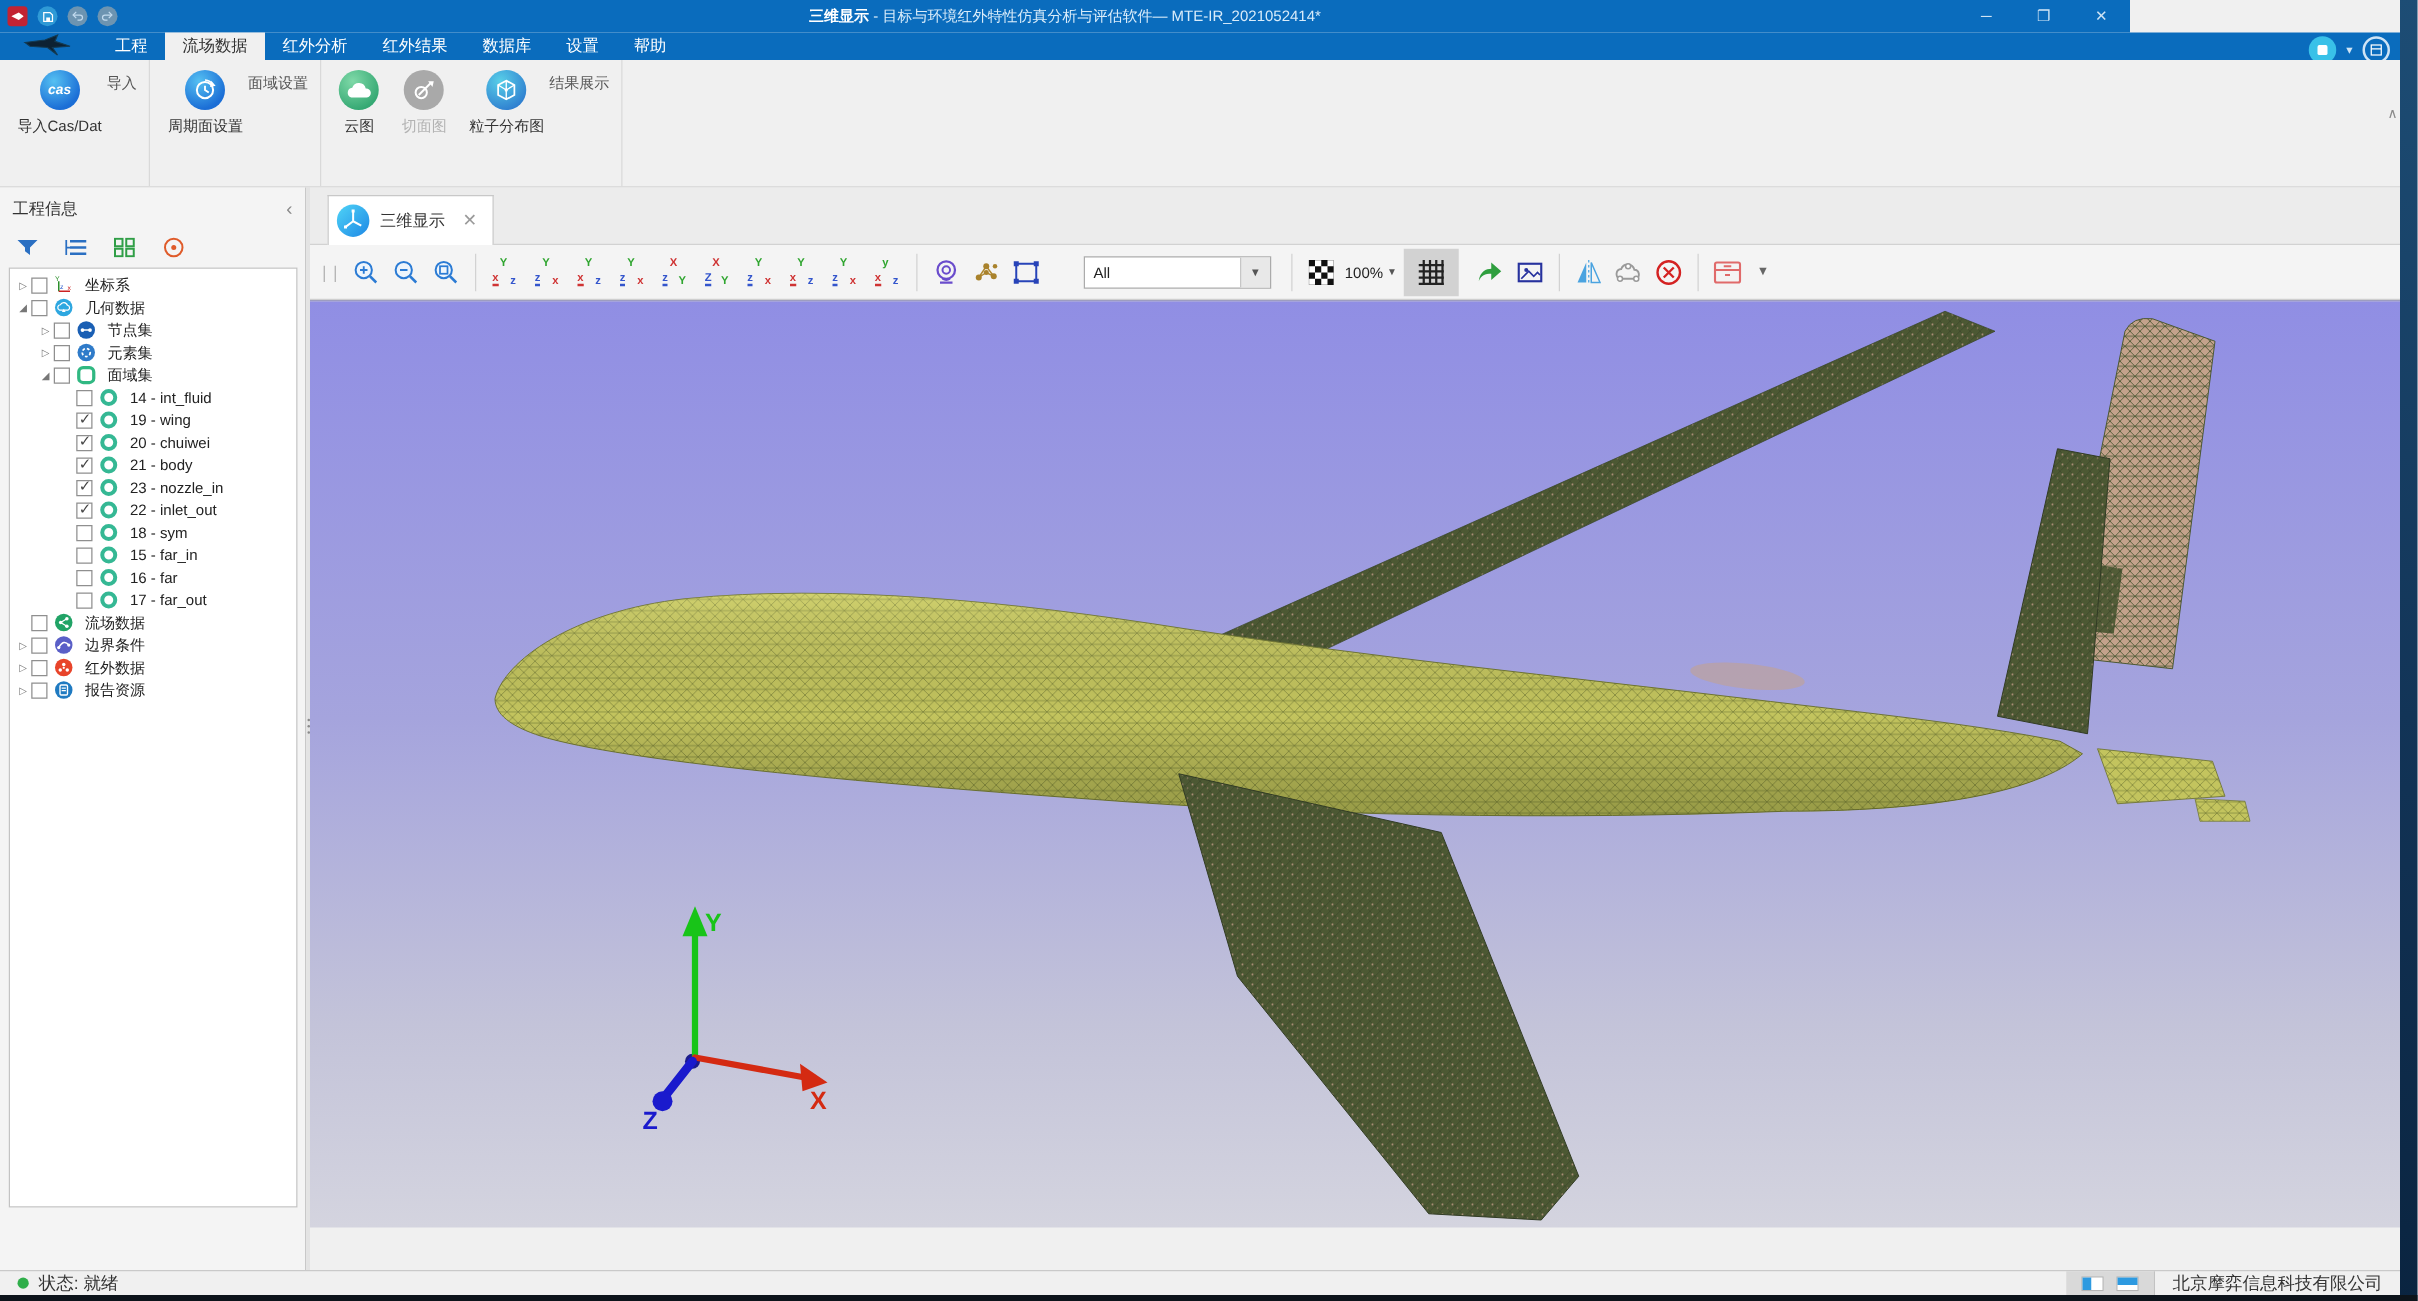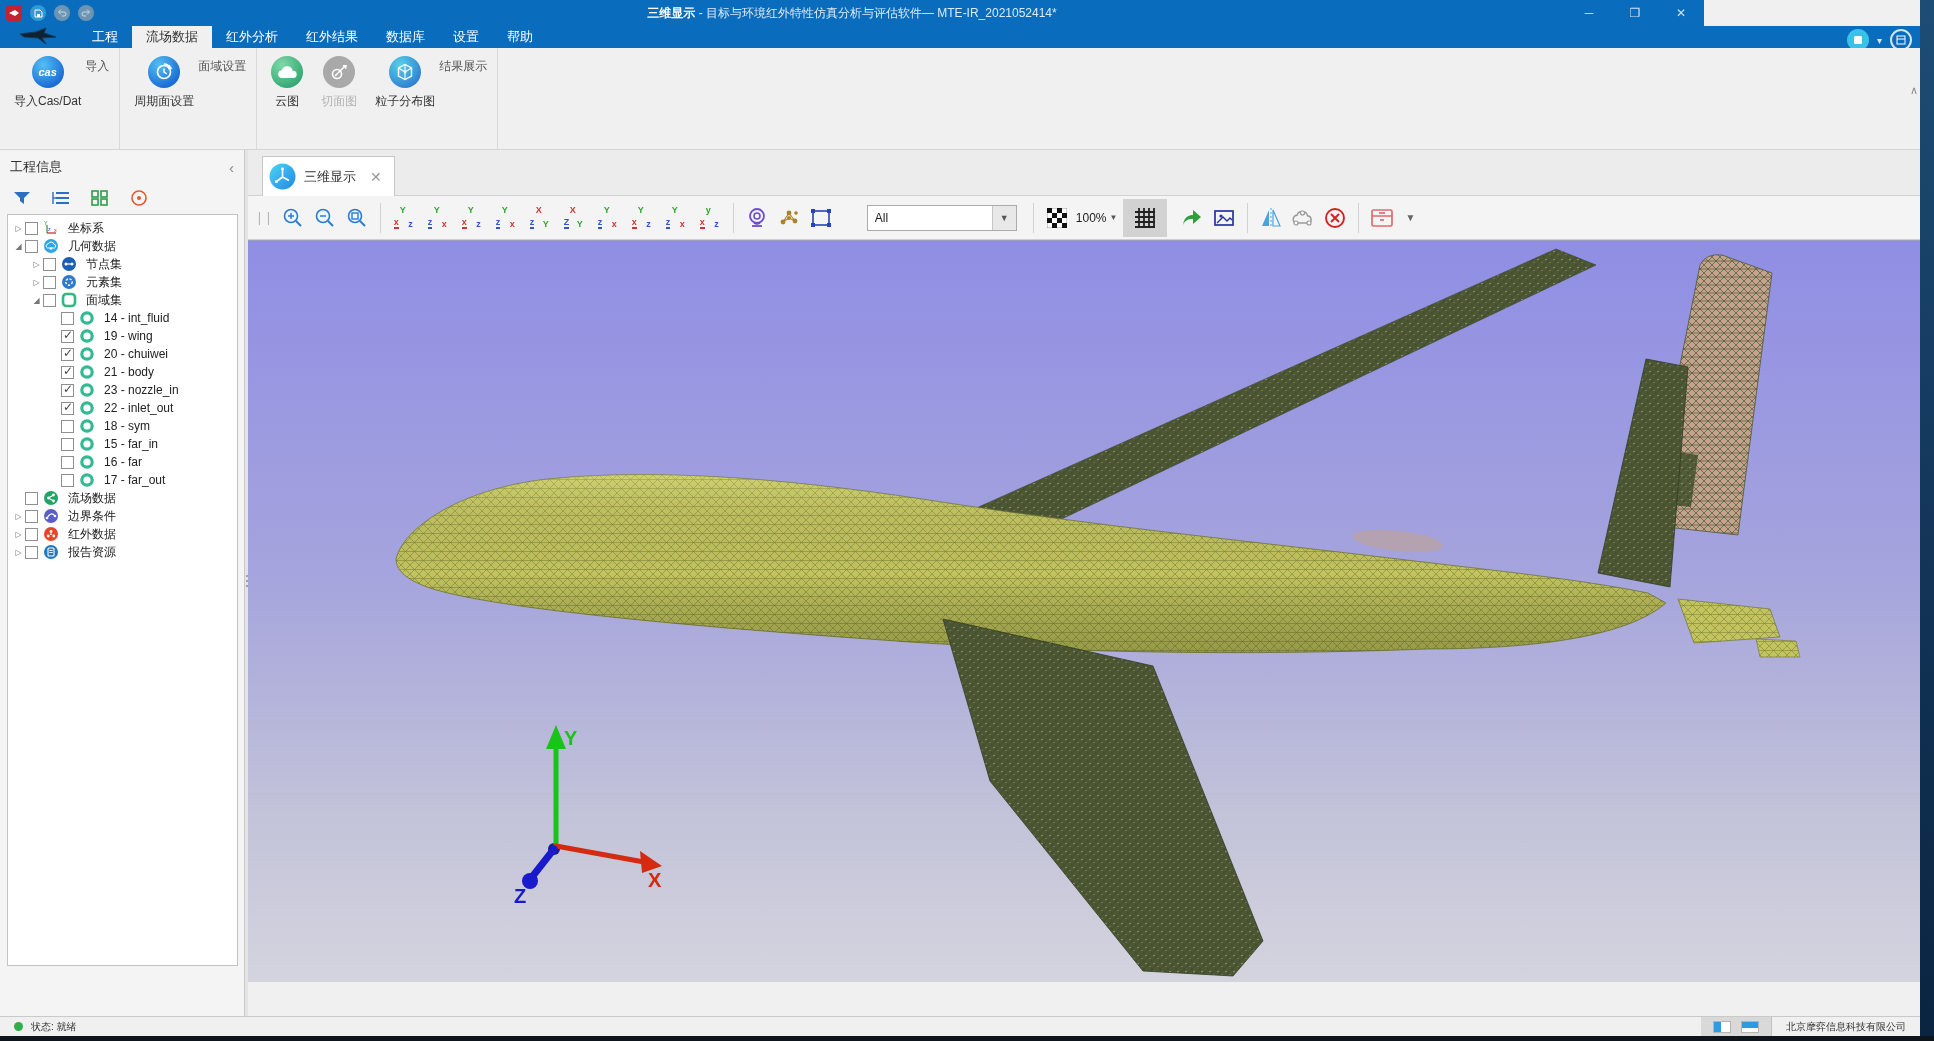--- a/index.html
+++ b/index.html
@@ -86,21 +86,21 @@
   .zoom-caret { font-size:8px; color:#555; }
   .grid-btn { width:44px; height:38px; background:#d2d2d2; display:flex; align-items:center; justify-content:center; flex:none; }
   .caret-btn { color:#666; font-size:10px; flex:none; padding:0 4px; }
 
   
   .viewport { position:absolute; left:248px; top:240px; width:1672px; height:742px; background:linear-gradient(180deg, #908ee4 0%, #a5a4dd 45%, #c3c3d9 78%, #d4d4df 100%); border-top:1px solid #9d9dc0; overflow:hidden; }
   .viewport svg { display:block; }
 
   
   .msgbar { position:absolute; left:248px; top:1028px; width:1672px; height:34px; background:#efefef; border-top:1px solid #c9c9c9; display:flex; align-items:center; padding-left:16px; font-size:13px; color:#333; }
-  .statusbar { position:absolute; left:0; top:1016px; width:1920px; height:20px; background:#f0f0f0; border-top:1px solid #c9c9c9; display:flex; align-items:center; font-size:10px; color:#333; }
+  .statusbar { position:absolute; left:0; top:1016px; width:1920px; height:20px; background:#f0f0f0; border-top:1px solid #c9c9c9; display:flex; align-items:center; font-size:14px; color:#333; }
   .status-dot { width:9px; height:9px; border-radius:50%; background:#2fae4a; margin:0 8px 0 14px; }
   .sb-right { margin-left:auto; display:flex; align-items:flex-end; height:100%; }
   .sb-icons { background:#d9d9d9; height:100%; display:flex; align-items:center; gap:10px; padding:0 12px; }
   .sb-ic { width:18px; height:12px; background:#fff; border:1px solid #b5b5b5; position:relative; }
   .sb-ic.split::after { content:""; position:absolute; left:0; top:0; width:7px; height:100%; background:#2e9ae0; }
   .sb-ic.bar::after { content:""; position:absolute; left:0; top:0; width:100%; height:6px; background:#2e9ae0; }
   .sb-company { border-left:1px solid #c2c2c2; padding:0 14px; height:100%; display:flex; align-items:center; }
 
   
   .desk-right { position:absolute; left:1920px; top:0; width:14px; height:1041px;

